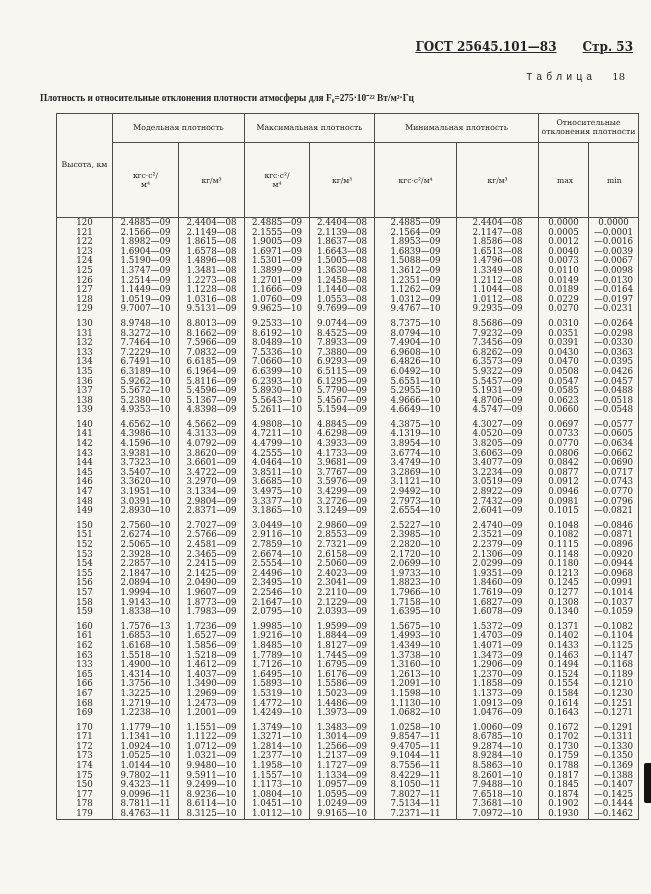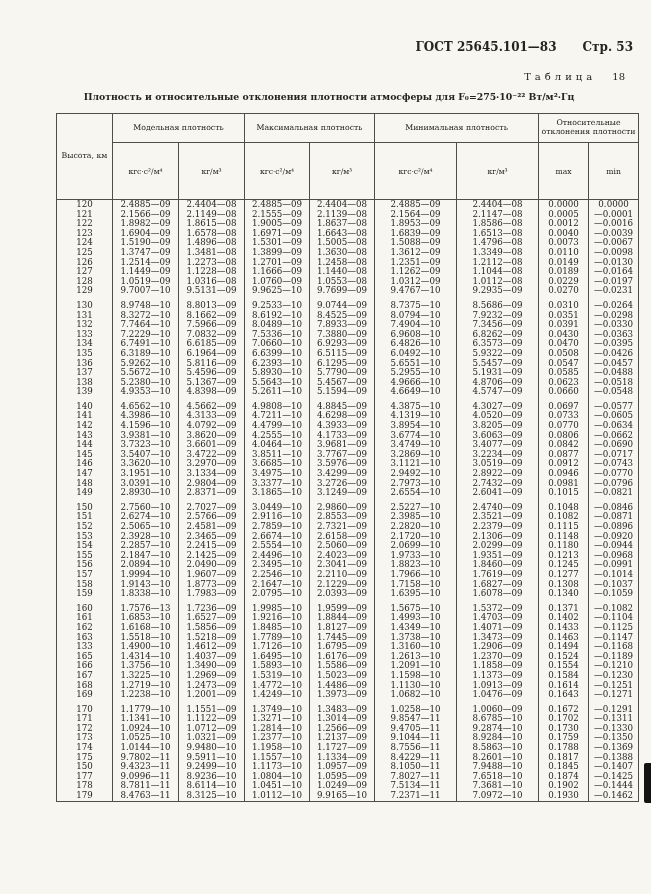--- a/index.html
+++ b/index.html
@@ -6,53 +6,53 @@
   body {
     width: 651px; height: 894px;
     background: #f8f6f0;
     font-family: "DejaVu Serif", "Liberation Serif", serif;
     color: #262420;
     position: relative;
     overflow: hidden;
   }
   .doc-header {
     position: absolute; top: 40px; right: 18px;
-    font-weight: bold; font-size: 12px; white-space: nowrap;
+    font-weight: bold; font-size: 12px; white-space: nowrap; text-decoration: underline;
   }
   .doc-header .pageno { margin-left: 26px; }
   .table-label {
     position: absolute; top: 71px; right: 26px;
     font-size: 10px; white-space: nowrap;
   }
-  .tl-word { letter-spacing: 4px; }
+  .tl-word { letter-spacing: 4px; font-family: Liberation Mono, monospace; }
   .tl-num { margin-left: 16px; }
   .title {
     position: absolute; top: 91px; left: 40px; width: 578px;
-    text-align: center; font-weight: bold; font-size: 9.3px;
+    font-weight: bold; font-size: 9.3px; font-family: Liberation Serif, serif;
   }
   table.density {
     position: absolute; top: 113px; left: 56px; width: 582px;
     border-collapse: collapse; table-layout: fixed;
     border: 1px solid #50, #50;
     border: 1px solid #504d45;
   }
   th, td {
     border-left: 1px solid #504d45;
     padding: 0; font-weight: normal;
     overflow: hidden;
   }
   tr.groups th {
     height: 26px; font-size: 7.8px; line-height: 1.15;
     border-bottom: 1px solid #504d45;
     text-align: center; vertical-align: middle; padding: 1px 2px;
   }
   tr.units th {
     height: 38px; font-size: 7.6px;
     text-align: center; vertical-align: middle;
-    border-bottom: 1px solid #504d45; padding: 9px;
+    border-bottom: 1px solid #504d45; padding: 18px;
   }
   th.h-col {
     font-size: 8px; text-align: left; vertical-align: middle;
     padding-left: 2px; border-bottom: 1px solid #504d45; margin-left: 32px;
   }
   tbody td {
     font-size: 8.7px; line-height: 9.6px; height: 9.6px;
     text-align: center; white-space: nowrap;
   }
   tr.spacer td { height: 5px; }

